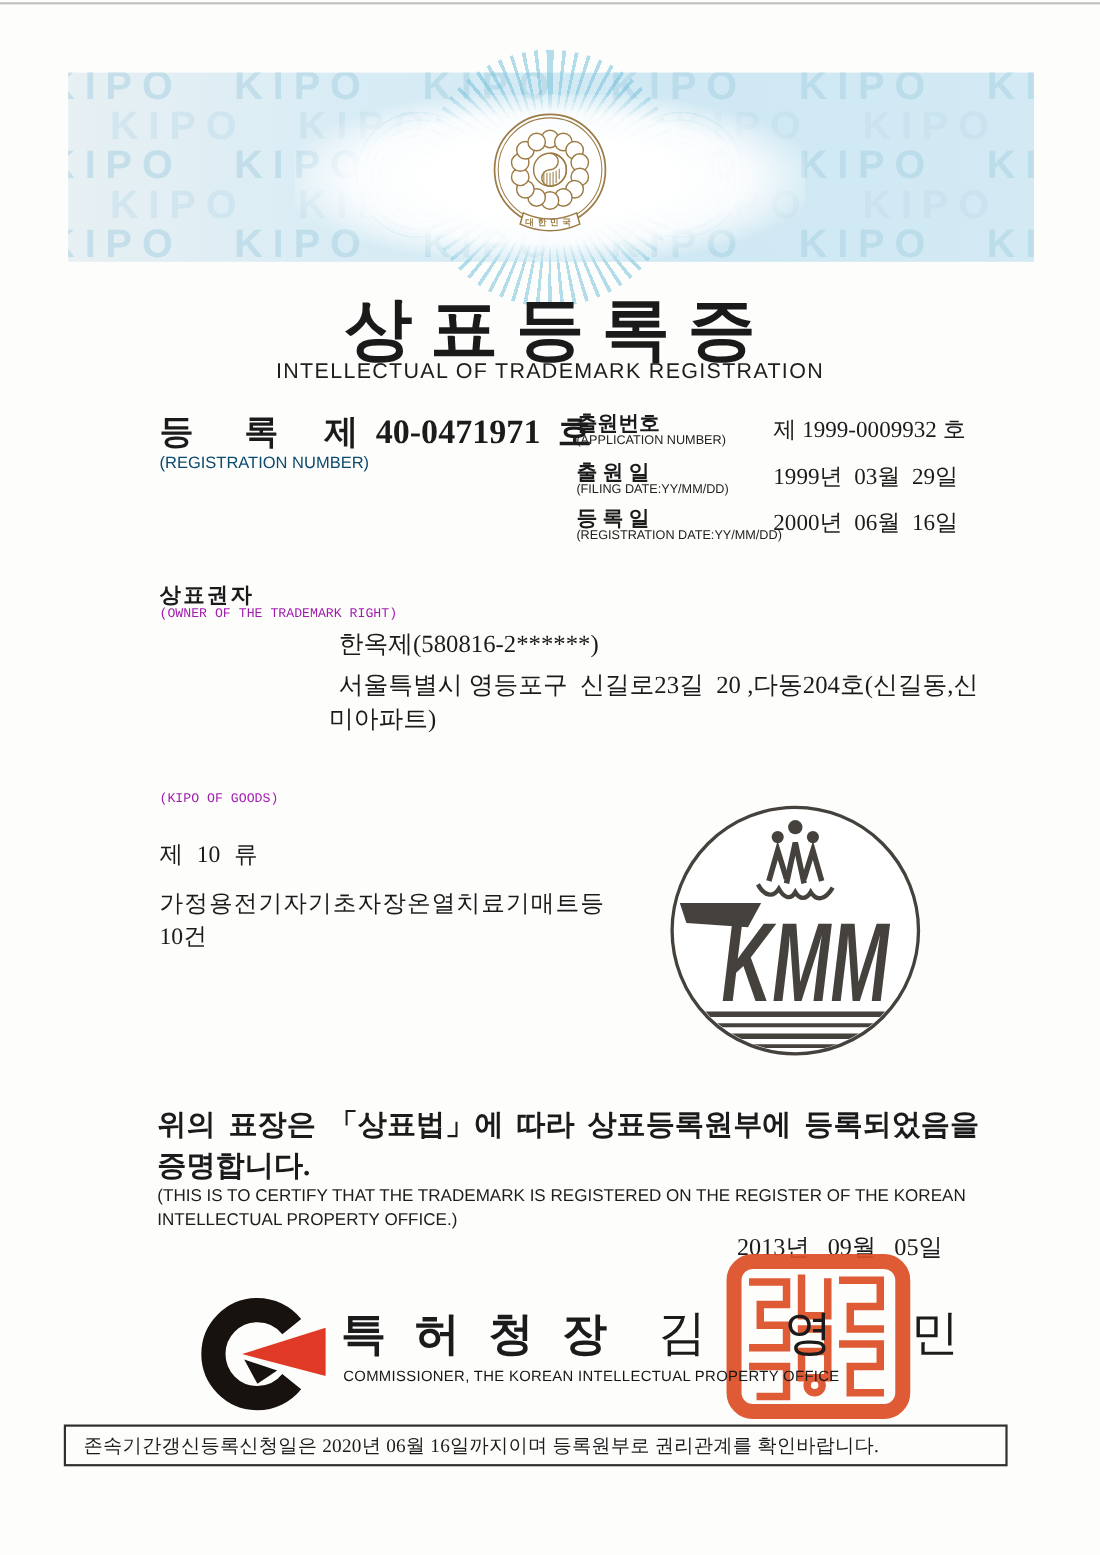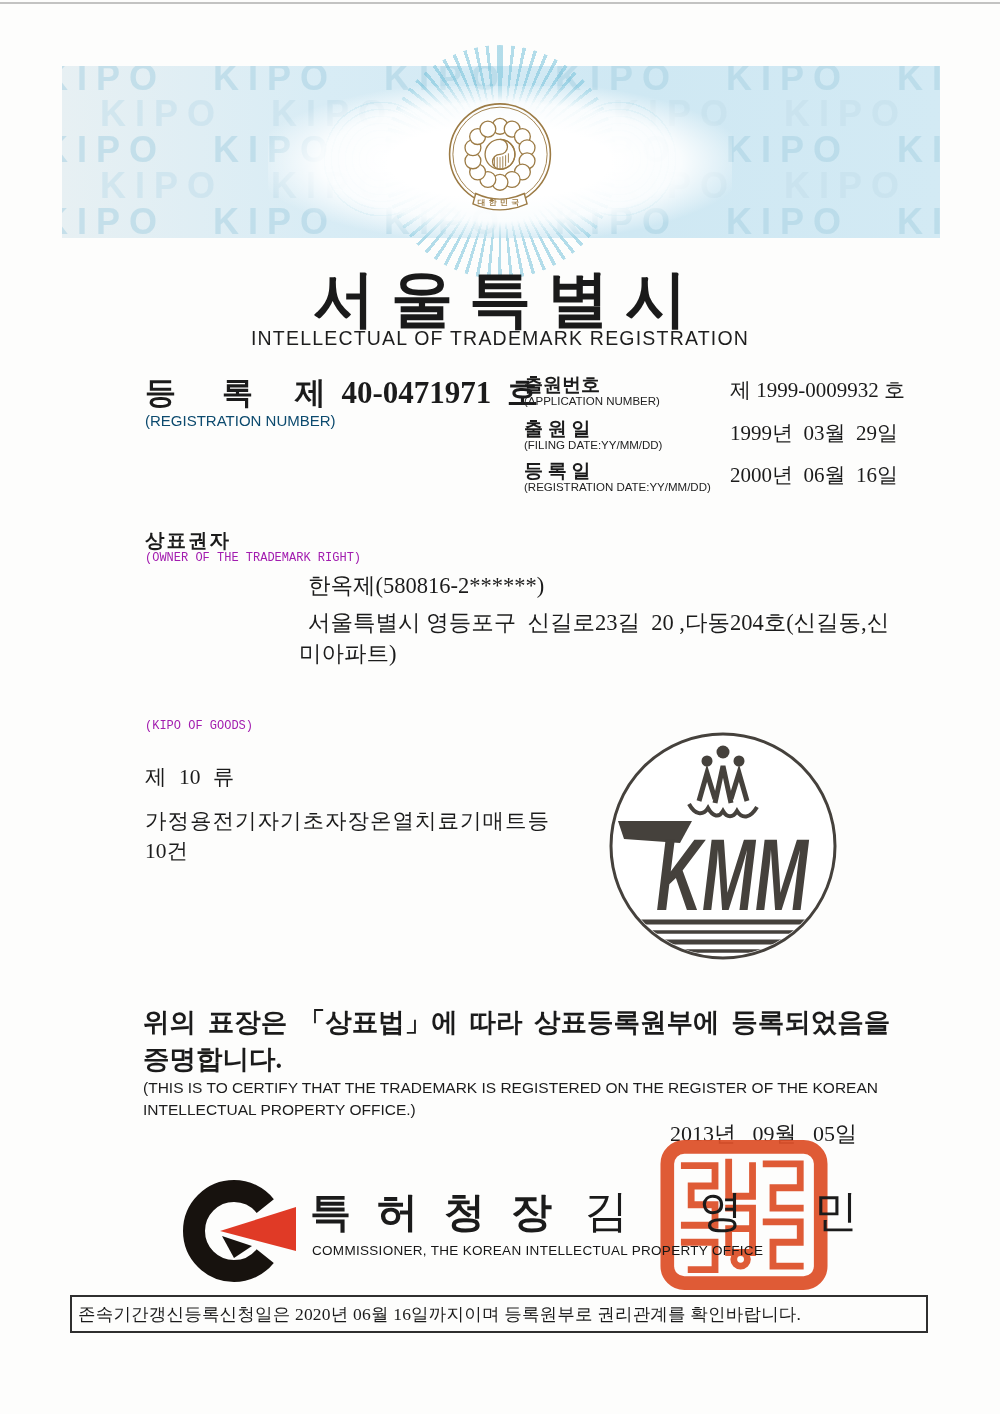--- a/index.html
+++ b/index.html
@@ -35,41 +35,41 @@
             font-family:"Liberation Sans","DejaVu Sans",sans-serif;
             font-size:19.5px;letter-spacing:1.2px;color:#1e1e1e;}
 
   
   .regline{left:145px;top:372px;font-size:31px;font-weight:600;}
   .regline .lab{letter-spacing:46px;}
   .regline .val{word-spacing:8px;margin-left:-12px;}
   .reg-en{left:145px;top:412px;font-family:"Liberation Sans",sans-serif;font-size:15px;color:#0c4a6e;}
   .f-lab{left:524px;font-size:19px;font-weight:600;}
   .f-en{left:524px;font-family:"Liberation Sans",sans-serif;font-size:11.5px;color:#222;}
-  .f-val{left:703px;font-size:21px;margin-left:27px;}
+  .f-val{left:703px;font-size:21px;}
 
   
   .sec-lab{font-size:19.5px;font-weight:600;letter-spacing:2px;}
   .sec-en{font-family:Liberation Mono, monospace;font-size:12px;color:#a21caf;text-align:right;}
   .body-t{font-size:22.5px;}
 
   
   .st-ko{left:143px;font-size:26.5px;font-weight:600;word-spacing:5px;}
   .st-en{left:143px;width:790px;font-family:"Liberation Sans",sans-serif;font-size:15.5px;line-height:1.4;color:#1c1c1c;}
   .date{left:670px;top:1119px;font-size:22px;}
   .comm{left:310px;top:1182px;z-index:2;font-weight:600;}
   .comm .t{font-size:41px;letter-spacing:26px;}
-  .comm .n{font-size:44px;letter-spacing:30px;margin-left:6px;font-weight:500;}
+  .comm .n{font-size:44px;letter-spacing:30px;margin-left:20px;font-weight:500;}
   .comm-en{left:312px;top:1243px;z-index:2;font-family:"Liberation Sans",sans-serif;
            font-size:13.5px;letter-spacing:.3px;color:#161616;}
   .seal{left:658px;top:1140px;z-index:1;}
 
   
-  .footer-box{left:70px;top:1295px;width:858px;height:38px;border:2px solid #2f2f2f;
-              display:flex;align-items:center;padding-left:6px;box-sizing:border-box;}
+  .footer-box{left:58px;top:1295px;width:858px;height:38px;border:2px solid #2f2f2f;
+              display:flex;align-items:center;padding-left:16px;box-sizing:border-box;}
   .footer-box span{font-size:17.5px;font-weight:500;letter-spacing:.2px;}
 </style>
 </head>
 <body>
 
 <div class="page">
 
   <div class="abs scan-line-top"></div>
 
   <div class="abs banner">
@@ -114,21 +114,21 @@
         <line x1="60" y1="61" x2="60" y2="74"></line>
           <line x1="63" y1="60" x2="63" y2="73"></line>
         <line x1="66" y1="59" x2="66" y2="71"></line>
           <line x1="69" y1="57" x2="69" y2="67"></line>
       </g>
       <path d="M34,100 q26,12 52,0 l3,11 q-29,13 -58,0 z" fill="#fff" stroke-width="1.5"></path>
     </g>
     <text x="60" y="112" text-anchor="middle" font-size="8.5" letter-spacing="3.5" fill="#9c7b45" font-family="'Liberation Sans',sans-serif" font-weight="bold">대한민국</text>
   </svg>
 
-  <div class="abs title">서울특별시</div>
+  <div class="abs title">상표등록증</div>
   <div class="abs subtitle">INTELLECTUAL OF TRADEMARK REGISTRATION</div>
 
   <div class="abs regline">
     <span class="lab">등록</span>
     <span class="val pre">제 40-0471971 호</span>
   </div>
   <div class="abs reg-en">(REGISTRATION NUMBER)</div>
 
   <div class="abs f-lab" style="top:372px;">출원번호</div>
   <div class="abs f-en" style="top:395px;">(APPLICATION NUMBER)</div>

